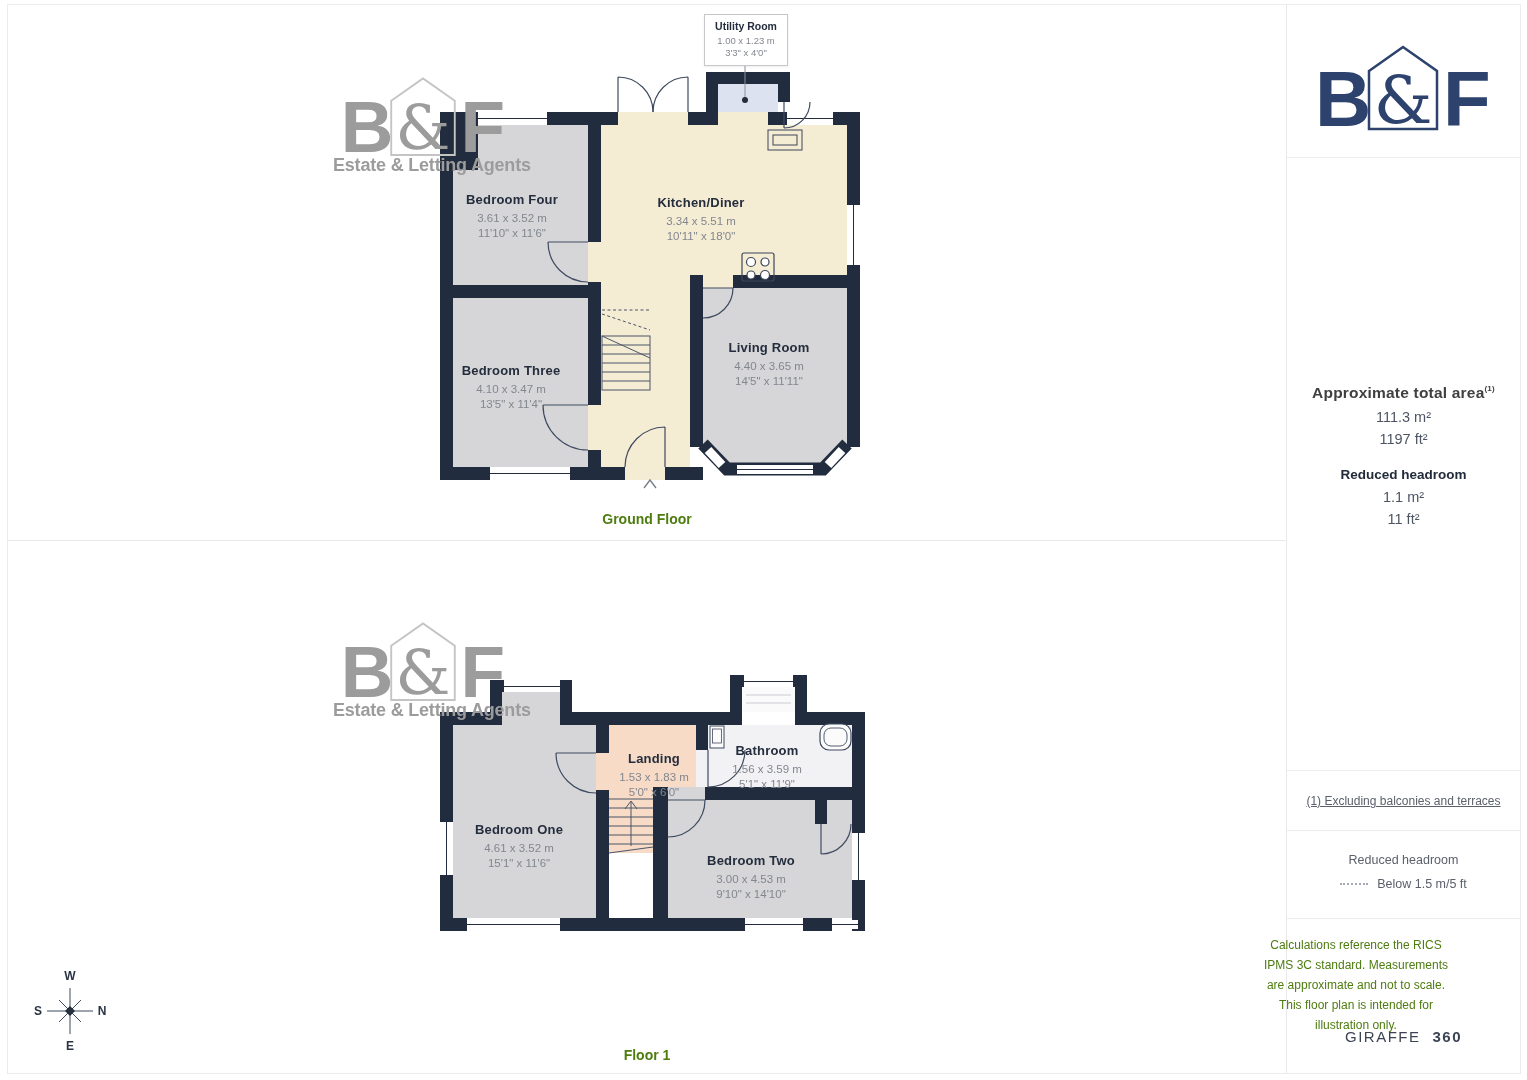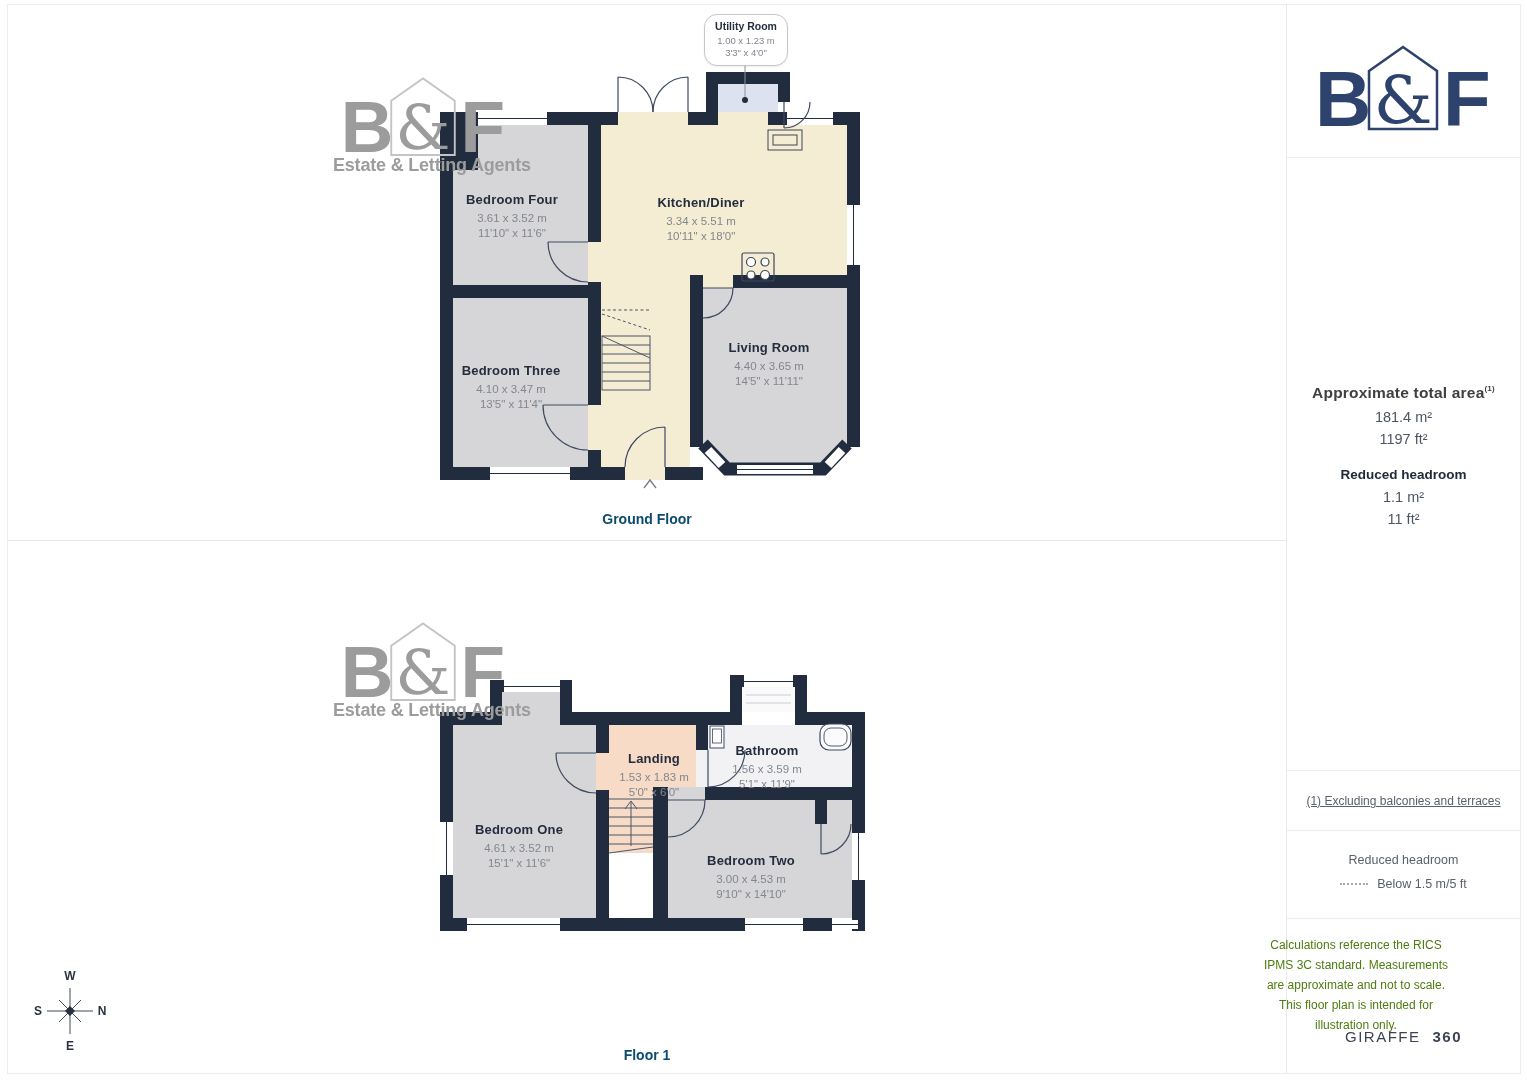--- a/index.html
+++ b/index.html
@@ -16,25 +16,25 @@
 
   .plan-svg{z-index:1;}
   .watermark{z-index:2;}
   .wm-tagline{z-index:2;font-size:18px;font-weight:700;color:#9c9c9c;letter-spacing:-.2px;white-space:nowrap;}
 
   .room-label{transform:translateX(-50%);text-align:center;z-index:5;white-space:nowrap;margin-top:16px;}
   .room-label .rn{font-size:13px;font-weight:700;color:#242d3d;letter-spacing:.2px;line-height:16px;}
   .room-label .rd{font-size:11.5px;color:#82878f;line-height:14.5px;}
   .room-label .rd.first{margin-top:3px;}
 
-  .caption{transform:translateX(-50%);font-size:14px;font-weight:700;color:#0c4a6e;z-index:5;white-space:nowrap;}
+  .caption{transform:translateX(-50%);font-size:14px;font-weight:700;color:#4d7c0f;z-index:5;white-space:nowrap;}
 
   .callout{
     left:704px;top:14px;width:82px;z-index:6;background:#fff;
-    border:1.5px solid #c7c7cb;border-radius:13px;text-align:center;
+    border:1.5px solid #c7c7cb;border-radius:0;text-align:center;
     padding:5px 0 6px;box-shadow:0 1px 2px rgba(0,0,0,.07);
   }
   .callout .cn{font-size:10.5px;font-weight:700;color:#242d3d;line-height:13px;}
   .callout .cd{font-size:9.5px;color:#82878f;line-height:12px;}
   .callout .cd.first{margin-top:2px;}
 
   .sb-text{left:1287px;width:233px;text-align:center;z-index:2;}
   .sb-title{font-size:15.5px;font-weight:700;color:#404040;letter-spacing:.2px;}
   .sb-sub{font-size:13.5px;font-weight:700;color:#222b3a;}
   .sb-val{font-size:14.5px;color:#4d5563;}
@@ -333,21 +333,21 @@
 <svg class="abs" style="left:1311px;top:38px;z-index:2" width="184" viewBox="0 0 184 100">
   <path d="M58,33 L92,9 L126,33 L126,91 L58,91 Z" fill="none" stroke="#2d436e" stroke-width="2.5"></path>
   <text x="4" y="88" font-family="Liberation Sans,sans-serif" font-weight="bold" font-size="78" fill="#2d436e">B</text>
   <text x="92" y="85" text-anchor="middle" font-family="DejaVu Serif,serif" font-size="66" fill="#2d436e">&amp;</text>
   <text x="132" y="88" font-family="Liberation Sans,sans-serif" font-weight="bold" font-size="78" fill="#2d436e">F</text>
 </svg>
 
 <div class="abs sb-text sb-title" style="top:384px">
   <span>Approximate total area</span><span class="sup">(1)</span>
 </div>
-<div class="abs sb-text sb-val" style="top:409px">181.4 m²</div>
+<div class="abs sb-text sb-val" style="top:409px">111.3 m²</div>
 <div class="abs sb-text sb-val" style="top:431px">1197 ft²</div>
 <div class="abs sb-text sb-sub" style="top:467px">Reduced headroom</div>
 <div class="abs sb-text sb-val" style="top:489px">1.1 m²</div>
 <div class="abs sb-text sb-val" style="top:511px">11 ft²</div>
 
 <div class="abs sb-text sb-small" style="top:794px">(1) Excluding balconies and terraces</div>
 
 <div class="abs sb-text sb-legend" style="top:853px">Reduced headroom</div>
 <div class="abs sb-text sb-legend" style="top:877px">
   <span class="dots"></span><span>Below 1.5 m/5 ft</span>

